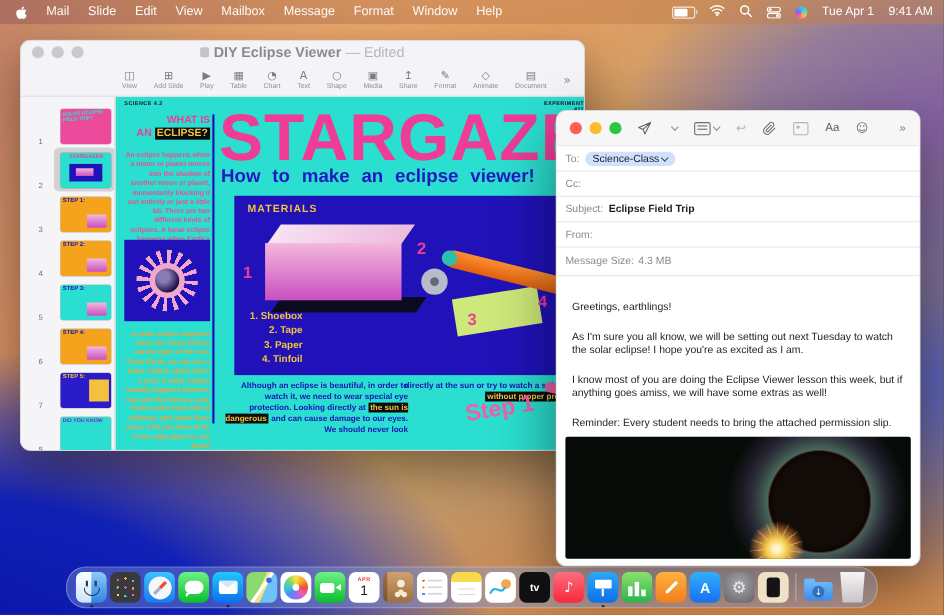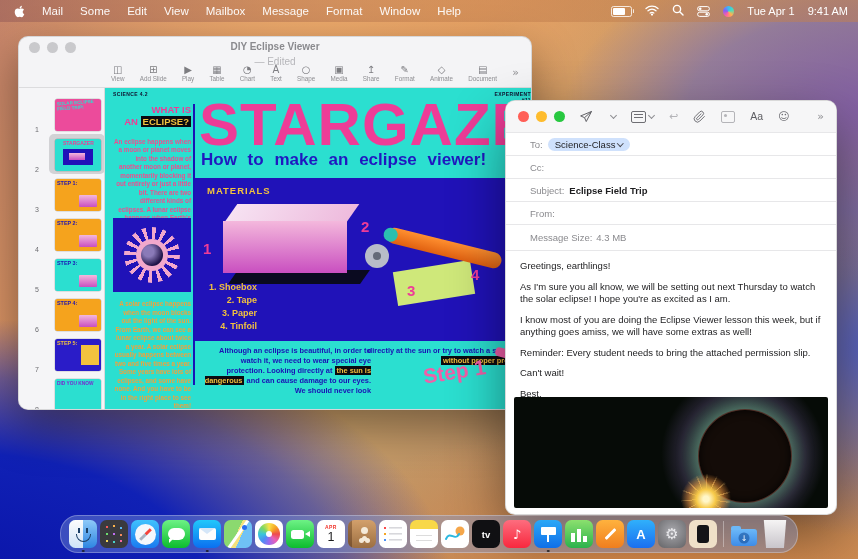--- a/index.html
+++ b/index.html
@@ -36,21 +36,21 @@
   .lights i{width:11px;height:11px;border-radius:50%;}
   .lights.inactive i{background:#c9c9cc;}
   .lights.active i:nth-child(1){background:#ff5f57;}
   .lights.active i:nth-child(2){background:#febc2e;}
   .lights.active i:nth-child(3){background:#28c840;}
 
   
   .kn-window{position:absolute;left:18px;top:36px;width:512px;height:372px;border-radius:10px;background:#f4f4f6;
     box-shadow:0 18px 45px rgba(0,0,0,.4);overflow:hidden;z-index:10;border:1px solid rgba(0,0,0,.12);}
   .kn-titlebar{height:21px;display:flex;align-items:center;padding:0 10px;position:relative;}
-  .kn-title{position:absolute;left:0;right:0;text-align:center;font-size:10px;color:#8a8a8e;font-weight:700;display:flex;justify-content:center;align-items:center;gap:4px;flex-direction:column;}
+  .kn-title{position:absolute;left:0;right:0;text-align:center;font-size:13px;color:#8a8a8e;font-weight:700;display:flex;justify-content:center;align-items:center;gap:4px;}
   .kn-doc-icon{display:inline-block;width:8px;height:9px;background:#c4c4c8;border-radius:1.5px;}
   .kn-edited{font-weight:400;color:#b6b6ba;}
   .kn-toolbar{height:29px;display:flex;align-items:center;justify-content:space-between;padding:0 12px 0 92px;border-bottom:1px solid #dcdcde;}
   .kn-tool{display:flex;flex-direction:column;align-items:center;gap:0;cursor:default;}
   .kn-tool-icon{font-size:10px;color:#7c7c80;line-height:11px;}
   .kn-tool-label{font-size:6.3px;color:#8e8e92;}
   .kn-overflow{color:#8e8e92;font-size:11px;}
   .kn-body{display:flex;height:calc(100% - 51px);}
   .kn-nav{width:86px;background:#f5f5f7;border-right:1px solid #d9d9db;padding-top:7px;box-sizing:border-box;overflow:hidden;}
   .krow{position:relative;height:40px;display:flex;align-items:center;}
@@ -82,21 +82,21 @@
   .sunbox{position:absolute;left:8px;top:130px;width:78px;height:74px;background:#2012b8;}
   .rays{position:absolute;left:11px;top:9px;width:56px;height:56px;border-radius:50%;
     background:repeating-conic-gradient(#f2a8cc 0deg 9deg,rgba(0,0,0,0) 9deg 22.5deg);}
   .suncore{position:absolute;left:23px;top:21px;width:32px;height:32px;border-radius:50%;background:#f2a8cc;}
   .globe{position:absolute;left:28px;top:26px;width:22px;height:22px;border-radius:50%;
     background:radial-gradient(circle at 35% 35%,#8a7ab8 25%,#201448 70%);}
   .p2{position:absolute;left:8px;top:212px;width:78px;margin:0;font-size:6.3px;line-height:1.35;color:#f0a23c;font-weight:600;}
   .vline{position:absolute;left:88px;top:16px;bottom:24px;width:1.5px;background:#1a12b5;}
   .bigtitle{position:absolute;left:94px;top:2px;font-size:60px;font-weight:700;color:#ee3c97;letter-spacing:1px;white-space:nowrap;}
   .subtitle{position:absolute;left:96px;top:62px;font-size:17px;font-weight:700;color:#2018c0;word-spacing:6px;white-space:nowrap;}
-  .mpanel{position:absolute;left:90px;top:90px;width:330px;height:163px;background:#2012b8;}
+  .mpanel{position:absolute;left:108px;top:90px;width:330px;height:163px;background:#2012b8;}
   .mlabel{position:absolute;left:12px;top:7px;font-size:9.5px;font-weight:800;color:#f2c23e;letter-spacing:1px;}
   .illus{position:absolute;inset:0;}
   .box-shadow{position:absolute;left:38px;top:92px;width:132px;height:14px;background:#0a0a20;transform:skewX(-35deg);}
   .box-top{position:absolute;left:36px;top:26px;width:122px;height:18px;background:linear-gradient(90deg,#f6e2f2,#eebbdd);transform:skewX(-35deg);}
   .box-front{position:absolute;left:28px;top:43px;width:124px;height:52px;background:linear-gradient(180deg,#f4b8dc,#c94fc0);}
   .tape{position:absolute;left:170px;top:66px;width:24px;height:24px;border-radius:50%;background:#b8bcc8;}
   .tape::after{content:"";position:absolute;left:8px;top:8px;width:8px;height:8px;border-radius:50%;background:#646a78;}
   .paper{position:absolute;left:200px;top:88px;width:78px;height:34px;background:#cfe87a;transform:rotate(-9deg);}
   .tube{position:absolute;left:190px;top:62px;width:118px;height:16px;border-radius:8px;background:linear-gradient(180deg,#ff9030,#e06010);transform:rotate(14deg);}
   .tube::before{content:"";position:absolute;left:-3px;top:1px;width:14px;height:14px;border-radius:50%;background:#2bbfb0;}
@@ -116,35 +116,35 @@
   .m-tools{display:flex;align-items:center;gap:15px;margin-left:14px;flex:1;}
   .mt{color:#6e6e73;font-size:11px;display:flex;align-items:center;line-height:1;}
   .mt.dim{color:#b4b4b8;}
   .chevdn{width:4px;height:4px;border:solid #8e8e92;border-width:0 1.3px 1.3px 0;transform:rotate(45deg);display:inline-block;margin-left:3px;margin-top:-2px;}
   .fieldsbox{width:13px;height:10px;border:1.2px solid #6e6e73;border-radius:2px;position:relative;}
   .fieldsbox::after{content:"";position:absolute;left:2px;top:2px;right:2px;height:1.2px;background:#6e6e73;box-shadow:0 3px 0 #6e6e73;}
   .photobox{width:12px;height:10px;border:1.2px solid #b4b4b8;border-radius:2px;position:relative;}
   .photobox::after{content:"";position:absolute;left:2px;top:2px;width:3px;height:3px;border-radius:50%;background:#b4b4b8;}
   .m-aa{font-size:10.5px;color:#5d5d62;font-weight:500;}
   .m-over{margin-left:auto;color:#8e8e92;font-size:11px;}
-  .mrow{display:flex;align-items:center;height:22px;padding:0 24px;border-top:1px solid #e7e7e9;font-size:9.5px;color:#8a8a8e;}
+  .mrow{display:flex;align-items:center;height:22px;padding:0 8px;border-top:1px solid #e7e7e9;font-size:9.5px;color:#8a8a8e;}
   .mrow .val{color:#1d1d1f;margin-left:5px;}
   .mrow .val.b{font-weight:700;}
   .token{display:inline-flex;align-items:center;gap:3px;margin-left:5px;background:#cfe1fc;border-radius:8px;padding:1px 7px;color:#1d1d1f;font-size:9.5px;}
   .tok-ch{width:3.5px;height:3.5px;border:solid #4a4a50;border-width:0 1.1px 1.1px 0;transform:rotate(45deg);margin-top:-2px;}
   .mrow.size{justify-content:space-between;height:25px;}
   .sizeL{display:flex;align-items:center;}
   .sizeR{display:flex;align-items:center;gap:5px;}
   .msel{display:flex;align-items:center;gap:8px;border:1px solid #d9d9dc;border-radius:5px;padding:1.5px 2px 1.5px 9px;color:#1d1d1f;}
   .stepper{width:13px;height:13px;border-radius:3.5px;background:#3478f6;display:flex;flex-direction:column;align-items:center;justify-content:center;gap:1.5px;}
   .stepper i{width:3px;height:3px;border:solid #fff;border-width:0 1.2px 1.2px 0;display:block;}
   .stepper .up{transform:rotate(-135deg);margin-top:1px;}
   .stepper .dn{transform:rotate(45deg);margin-bottom:1px;}
   .m-body{padding:9px 14px 0;border-top:1px solid #e7e7e9;}
-  .m-body p{margin:0 0 8px;font-size:9.5px;line-height:1.32;color:#1d1d1f;}
+  .m-body p{margin:14px 0 8px;font-size:9.5px;line-height:1.32;color:#1d1d1f;}
   .m-body p.tight{margin-bottom:0;}
   .m-photo{position:absolute;left:8px;right:8px;bottom:6px;height:111px;background:#060b07;border-radius:2px;overflow:hidden;}
   .ec-glow{position:absolute;left:46%;top:-28px;width:170px;height:170px;border-radius:50%;
     background:radial-gradient(circle,rgba(120,210,170,.38) 30%,rgba(150,120,200,.22) 52%,rgba(0,0,0,0) 68%);}
   .ec-moon{position:absolute;left:calc(46% + 40px);top:12px;width:92px;height:92px;border-radius:50%;background:#140c08;
     box-shadow:0 0 18px 4px rgba(170,230,200,.35), inset 0 0 8px rgba(0,0,0,.9);border:1px solid rgba(255,150,130,.25);}
   .ec-flare{position:absolute;left:calc(46% + 22px);top:76px;width:52px;height:52px;border-radius:50%;
     background:radial-gradient(circle,#fff6c8 8%,#f7c948 26%,rgba(240,150,60,.55) 48%,rgba(0,0,0,0) 68%);}
   .ec-rays{position:absolute;left:calc(46% + 22px);top:76px;width:52px;height:52px;border-radius:50%;opacity:.8;
     background:repeating-conic-gradient(rgba(255,220,130,.75) 0deg 4deg,rgba(0,0,0,0) 4deg 24deg);
@@ -222,21 +222,21 @@
   <div class="wallpaper"></div>
 
   <div class="menubar">
     <div class="mb-left">
       <span class="apple">
         <svg width="11" height="13" viewBox="0 0 384 512">
             <path fill="#fff" d="M318.7 268.7c-.2-36.7 16.4-64.4 50-84.8-18.8-26.9-47.2-41.7-84.7-44.6-35.5-2.8-74.3 20.7-88.5 20.7-15 0-49.4-19.7-76.4-19.7C63.3 140.3 4 184.8 4 273.5q0 39.3 14.4 81.2c12.8 36.7 59 126.7 107.2 125.2 25.2-.6 43-17.9 75.8-17.9 31.8 0 48.3 17.9 76.4 17.9 48.6-.7 90.4-82.5 102.6-119.3-65.2-30.7-61.7-90-61.7-91.9zm-56.6-164.2c27.3-32.4 24.8-61.9 24-72.5-24.1 1.4-52 16.4-67.9 34.9-17.5 19.8-27.8 44.3-25.6 71.9 26.1 2 49.9-11.4 69.5-34.3z"></path>
           </svg>
       </span>
       <span class="mi bold">Mail</span>
-      <span class="mi">Some</span>
+      <span class="mi">Slide</span>
       <span class="mi">Edit</span>
       <span class="mi">View</span>
       <span class="mi">Mailbox</span>
       <span class="mi">Message</span>
       <span class="mi">Format</span>
       <span class="mi">Window</span>
       <span class="mi">Help</span>
     </div>
     <div class="mb-right">
       <span class="battery">
@@ -493,21 +493,21 @@
       <span>From:</span>
     </div>
     <div class="mrow size">
       <span class="sizeL">
         <span>Message Size:</span>
         <span style="margin-left:4px">4.3 MB</span>
       </span>
     </div>
     <div class="m-body">
       <p>Greetings, earthlings!</p>
-      <p>As I'm sure you all know, we will be setting out next Thursday to watch the solar eclipse! I hope you're as excited as I am.</p>
+      <p>As I'm sure you all know, we will be setting out next Tuesday to watch the solar eclipse! I hope you're as excited as I am.</p>
       <p>I know most of you are doing the Eclipse Viewer lesson this week, but if anything goes amiss, we will have some extras as well!</p>
       <p>Reminder: Every student needs to bring the attached permission slip.</p>
       <p>Can't wait!</p>
       <p class="tight">Best,</p>
       <p>Mrs. Zeigen</p>
     </div>
     <div class="m-photo">
       <div class="ec-glow"></div>
       <div class="ec-moon"></div>
       <div class="ec-rays"></div>

